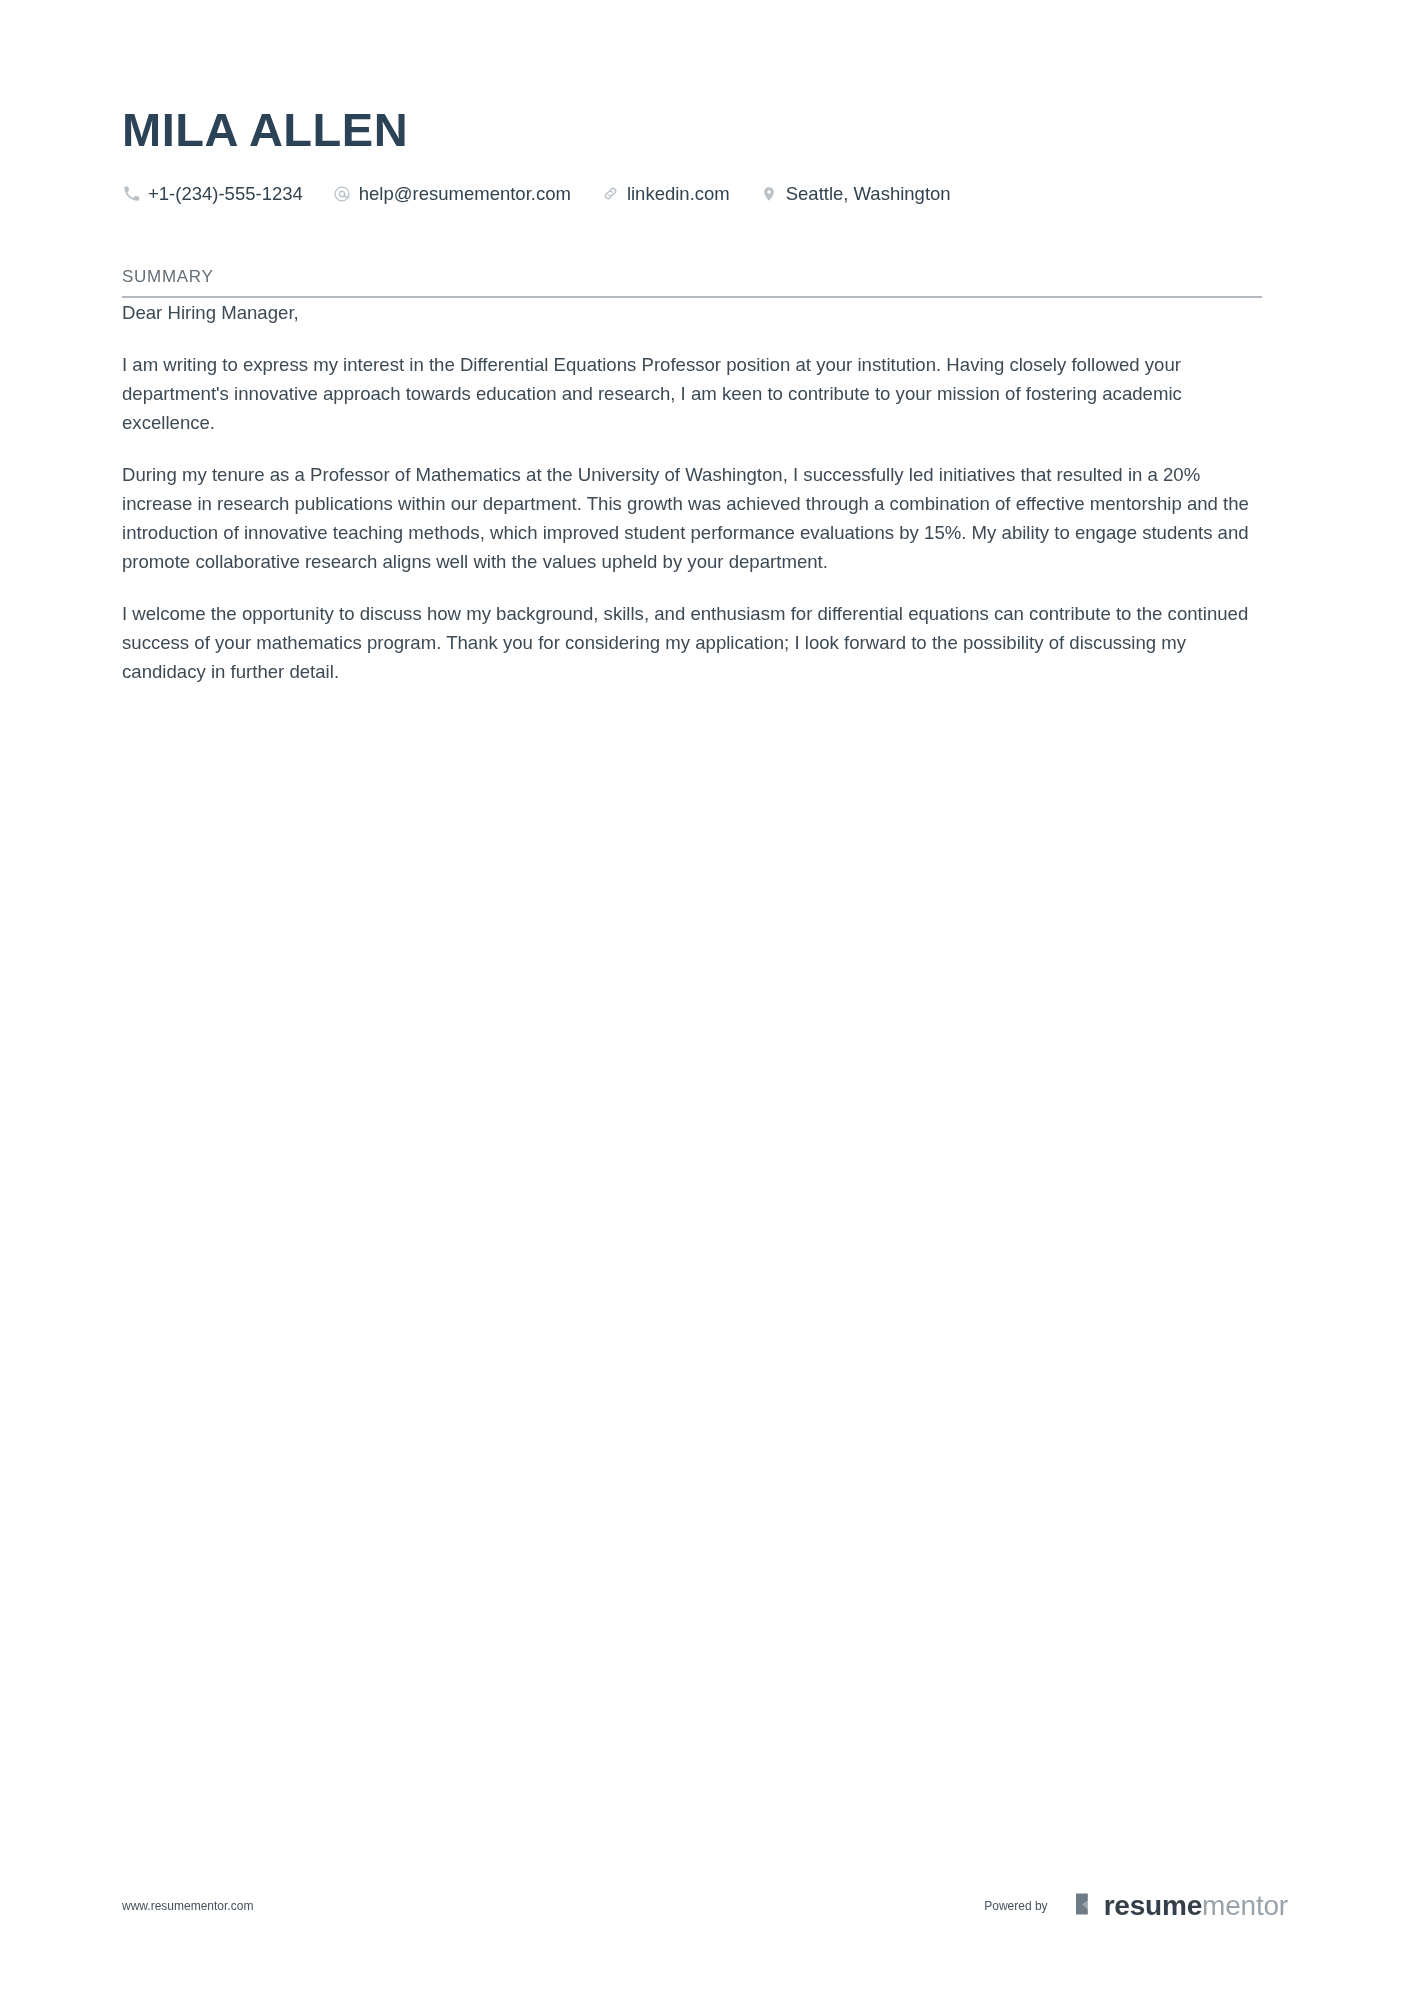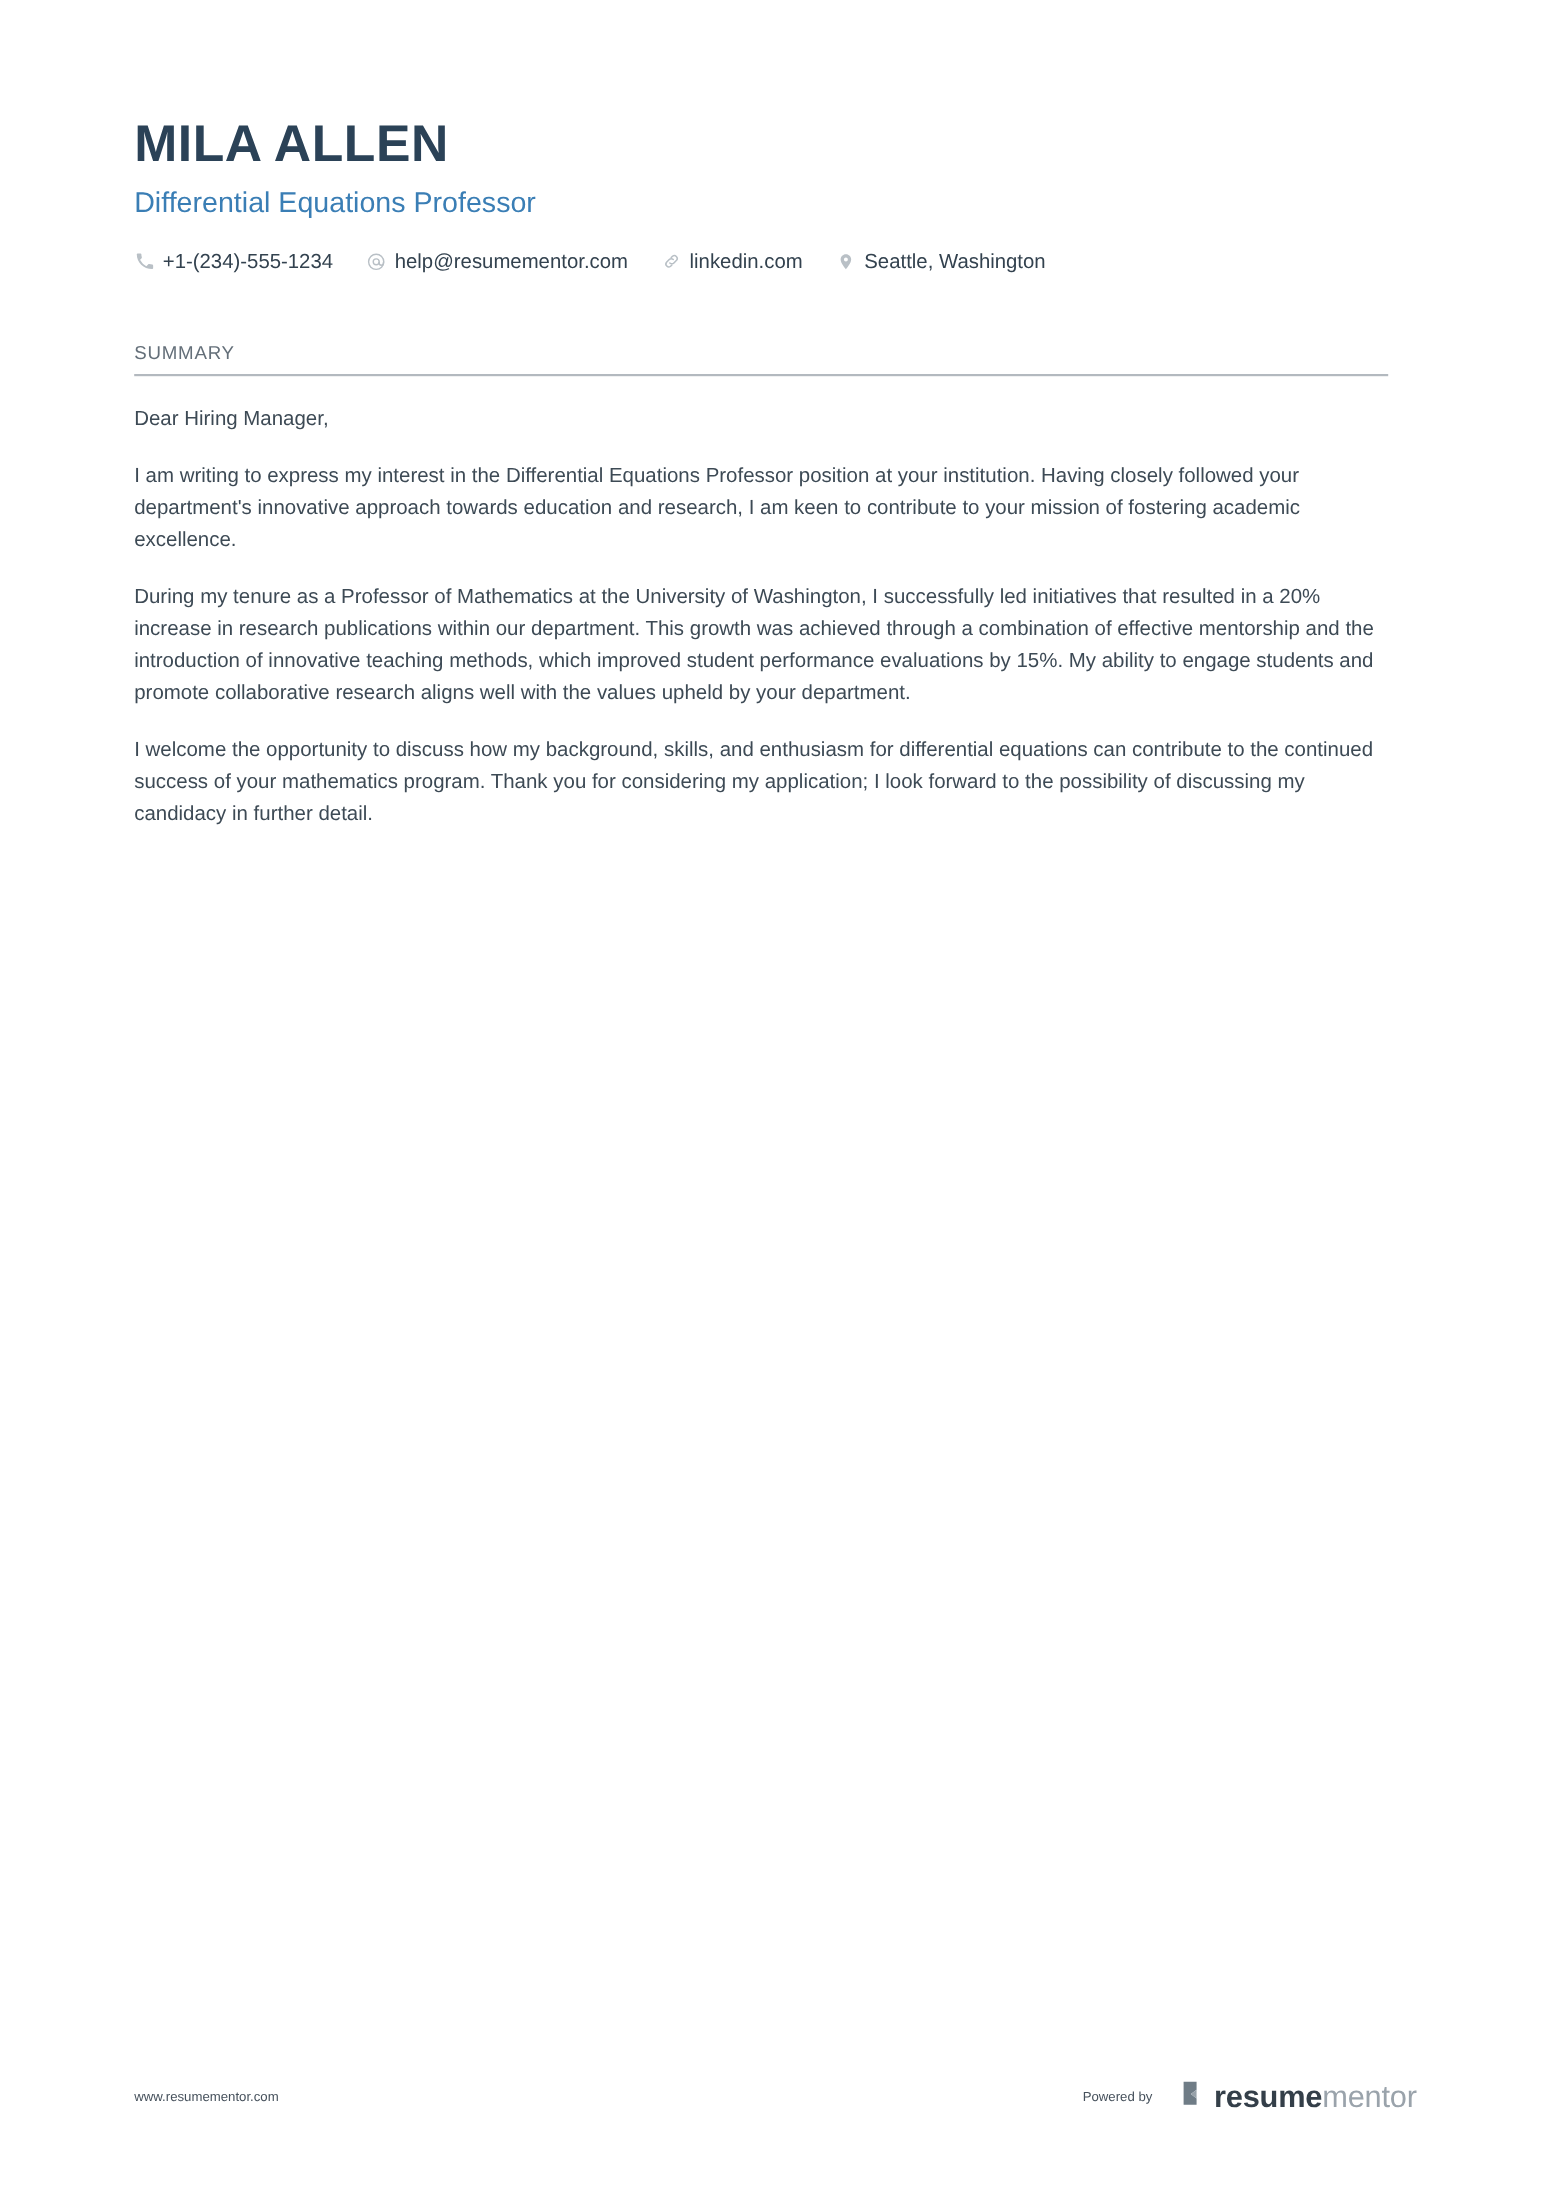--- a/index.html
+++ b/index.html
@@ -87,21 +87,20 @@
     padding-bottom: 9px;
     margin: 0;
     font-weight: normal;
   }
   .section-rule {
     height: 2px;
     background: #b3b9bf;
     width: 100%;
   }
   .section-body {
-    padding-top: 23px;
   }
   .para {
     font-size: 18.6px;
     line-height: 1.56;
     color: #3d4a55;
     margin: 0 0 23px 0;
     text-align: left;
   }
   .para:last-child { margin-bottom: 0; }
 
@@ -149,21 +148,20 @@
   }
 </style>
 </head>
 <body>
 
 <div class="page">
   <div class="content">
 
     <div class="header">
       <h1 class="name">MILA ALLEN</h1>
-      <div class="job-title">Differential Equations Professor</div>
 
       <div class="contacts">
 
         <div class="contact-item">
           <span class="contact-icon">
             <svg width="17" height="17" viewBox="0 0 24 24" fill="currentColor" aria-hidden="true">
               <path d="M6.6 10.8c1.7 3.3 4.3 5.9 7.6 7.6l2.5-2.5c.3-.3.8-.4 1.2-.3 1.2.4 2.5.6 3.9.6.6 0 1.1.5 1.1 1.1V21c0 .6-.5 1.1-1.1 1.1C10.4 22.1 1.9 13.6 1.9 3.1 1.9 2.5 2.4 2 3 2h3.7c.6 0 1.1.5 1.1 1.1 0 1.3.2 2.6.6 3.9.1.4 0 .8-.3 1.2l-2.5 2.6z"></path>
             </svg>
           </span>
           <span>+1-(234)-555-1234</span>

